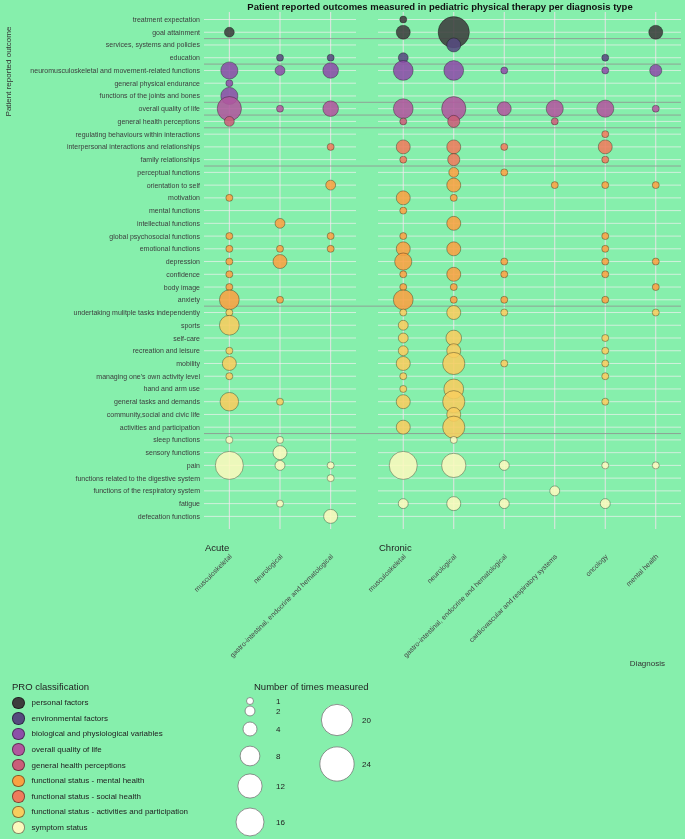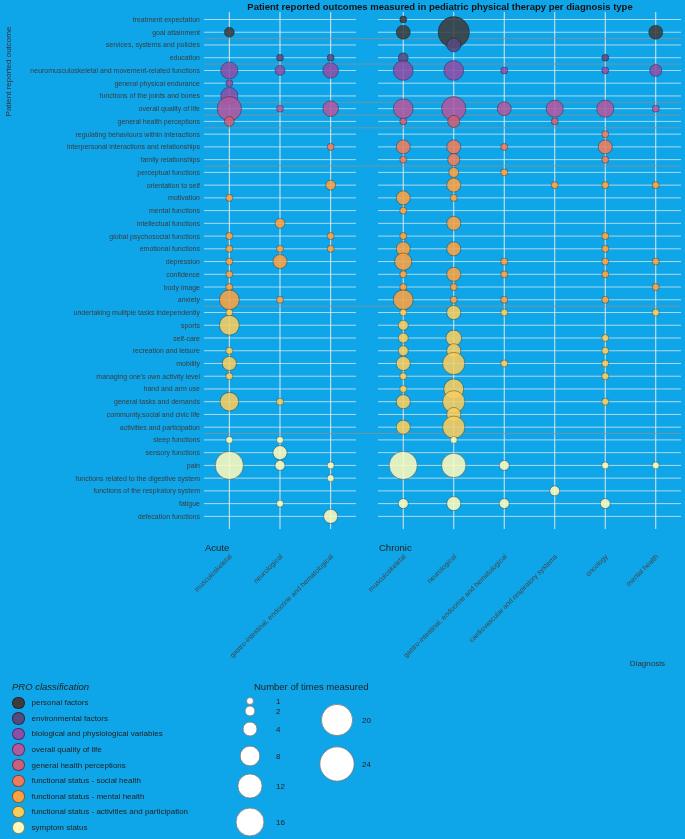--- a/index.html
+++ b/index.html
@@ -1,33 +1,33 @@
 <!DOCTYPE html>
 <html><head>
 <meta charset="utf-8">
 <style>
   html,body { margin:0; padding:0; background:#ffffff; }
   #app {
-    position:relative; width:685px; height:839px; background:#0ea5e9;
+    position:relative; width:685px; height:839px; background:#86efac;
     font-family:"Liberation Sans", sans-serif; overflow:hidden;
   }
   .chart-title {
     position:absolute; left:180px; top:1px; width:520px; text-align:center;
     font-size:9.5px; font-weight:bold; color:#111;
   }
   .ylab {
     position:absolute; left:-48px; top:67px; width:112px; text-align:center;
     transform:rotate(-90deg); font-size:8px; color:#333;
   }
   .xlab {
     position:absolute; right:20px; top:659px; font-size:8px; color:#333;
   }
   #plot { position:absolute; left:0; top:0; }
   .legend-pro { position:absolute; left:12px; top:681px; width:200px; }
-  .legend-pro .lt { font-size:9.5px; color:#222; margin:0 0 3px 0;font-style:italic; }
+  .legend-pro .lt { font-size:9.5px; color:#222; margin:0 0 3px 0; }
   .legend-pro .item { display:flex; align-items:center; height:15.6px;text-align:center; }
   .legend-pro .sw {
     width:12.5px; height:12.5px; border-radius:50%;
     border:1px solid rgba(0,0,0,0.45); box-sizing:border-box; margin-right:7px; flex:none;
   }
   .legend-pro .il { font-size:8px; color:#222; white-space:nowrap; }
   .legend-size { position:absolute; left:222px; top:681px; width:230px; }
   .legend-size .lt { font-size:9.5px; color:#222; margin:0 0 2px 0;padding-left:32px; }
 </style>
 </head>
@@ -343,26 +343,26 @@
         </div>
         <div class="item">
           <span class="sw" style="background: rgb(177, 88, 158);"></span>
           <span class="il">overall quality of life</span>
         </div>
         <div class="item">
           <span class="sw" style="background: rgb(201, 95, 121);"></span>
           <span class="il">general health perceptions</span>
         </div>
         <div class="item">
+          <span class="sw" style="background: rgb(249, 162, 66);"></span>
+          <span class="il">functional status - mental health</span>
+        </div>
+        <div class="item">
           <span class="sw" style="background: rgb(238, 124, 92);"></span>
           <span class="il">functional status - social health</span>
-        </div>
-        <div class="item">
-          <span class="sw" style="background: rgb(249, 162, 66);"></span>
-          <span class="il">functional status - mental health</span>
         </div>
         <div class="item">
           <span class="sw" style="background: rgb(247, 205, 94);"></span>
           <span class="il">functional status - activities and participation</span>
         </div>
         <div class="item">
           <span class="sw" style="background: rgb(251, 249, 189);"></span>
           <span class="il">symptom status</span>
         </div>
       </div>

